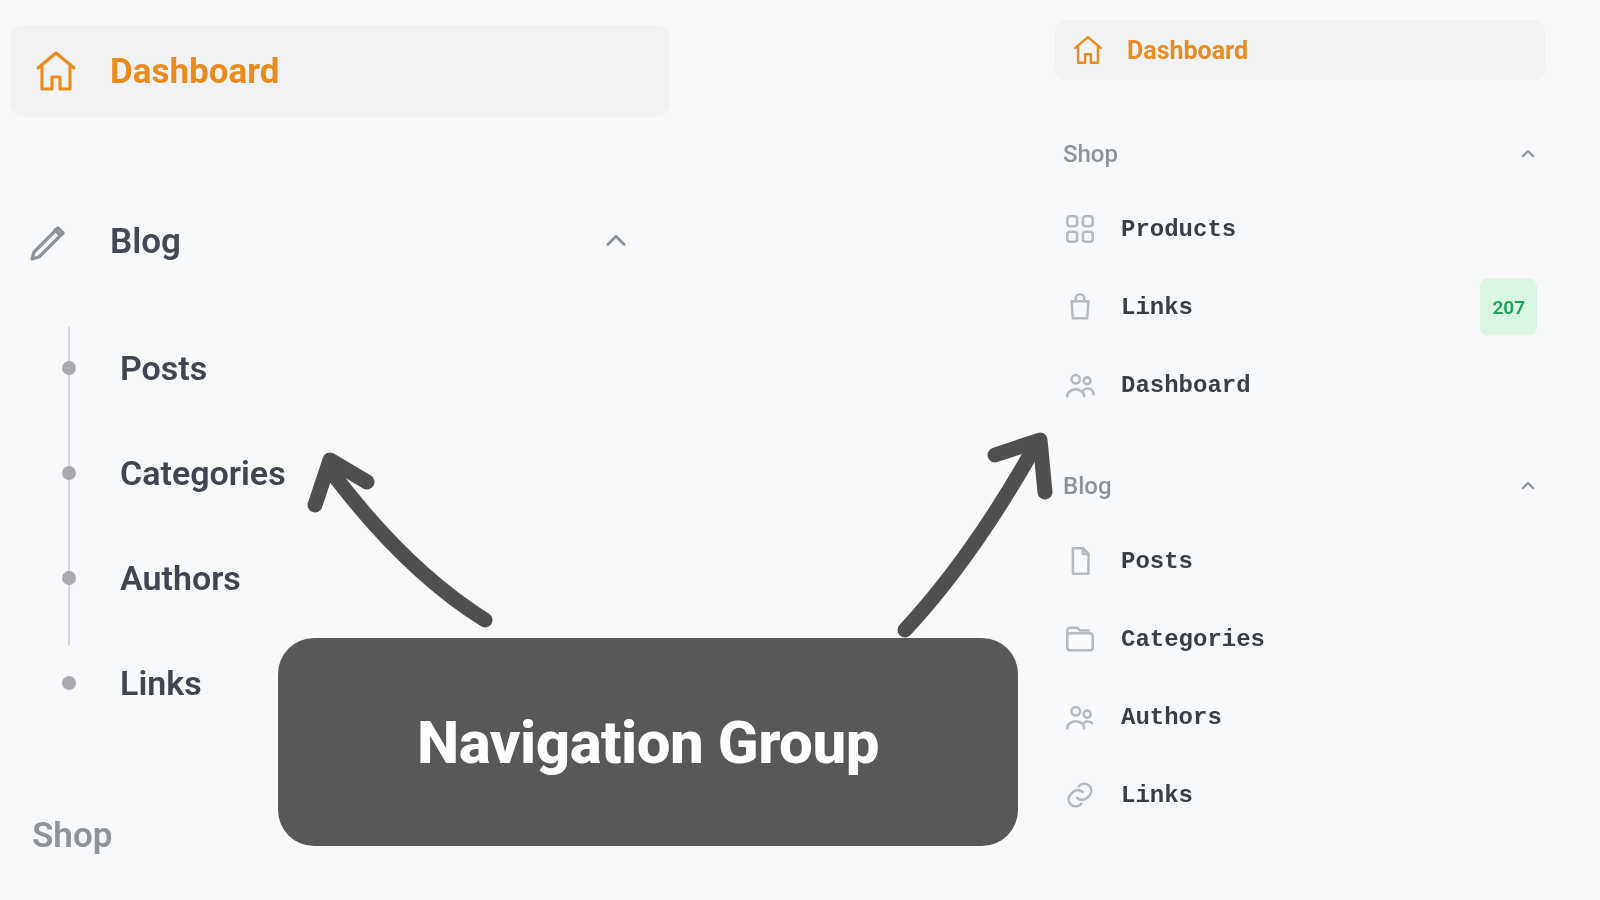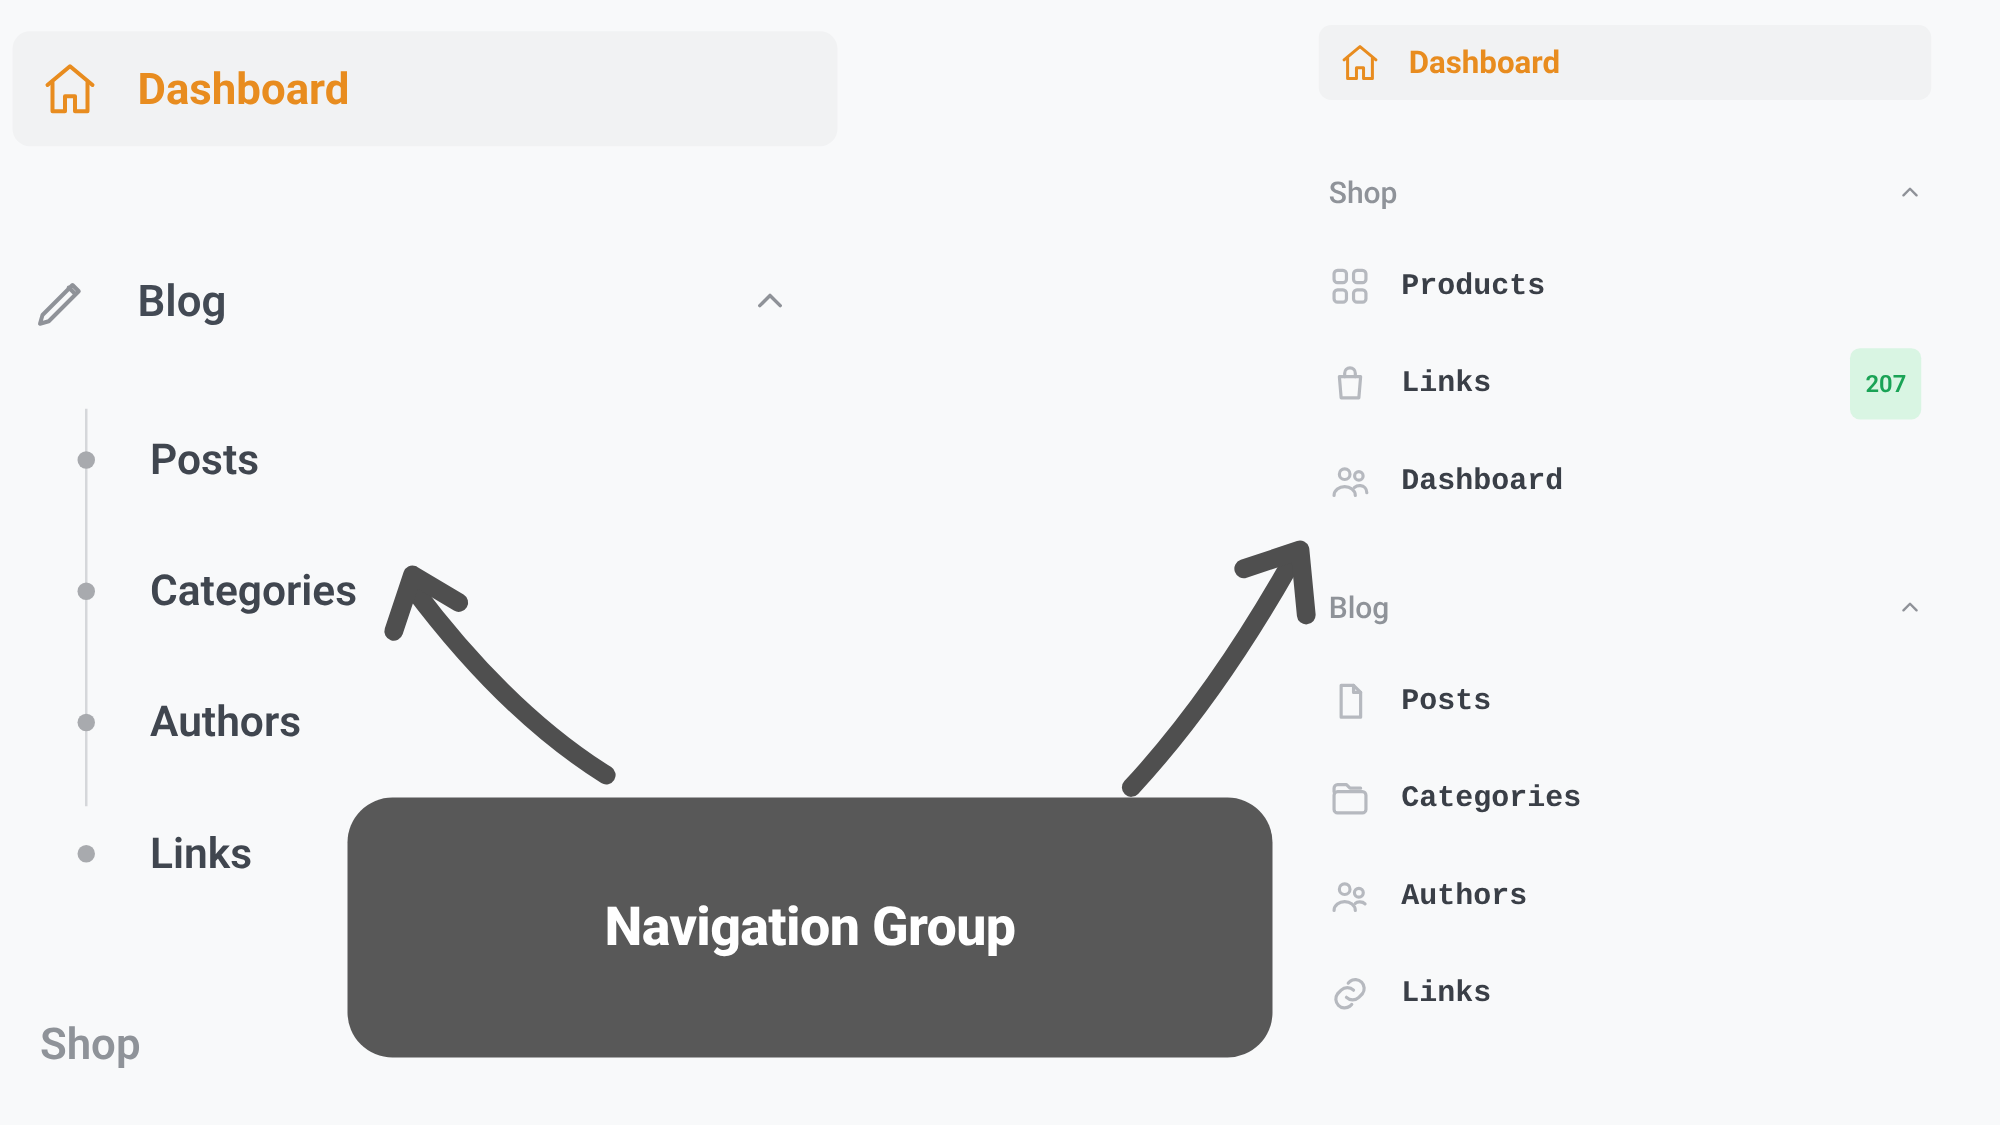--- a/index.html
+++ b/index.html
@@ -172,21 +172,21 @@
     height: 208px;
     background: #585858;
     border-radius: 36px;
     display: flex;
     flex-direction: column;
     align-items: center;
     justify-content: center;
     color: #fff;
   }
   .callout .line {
-    font-size: 43px;
+    font-size: 60px;
     font-weight: 800;
     line-height: 1.55;
     letter-spacing: -0.5px;
   }
 
   .arrow-svg {
     position: absolute;
     overflow: visible;
     pointer-events: none;
   }

